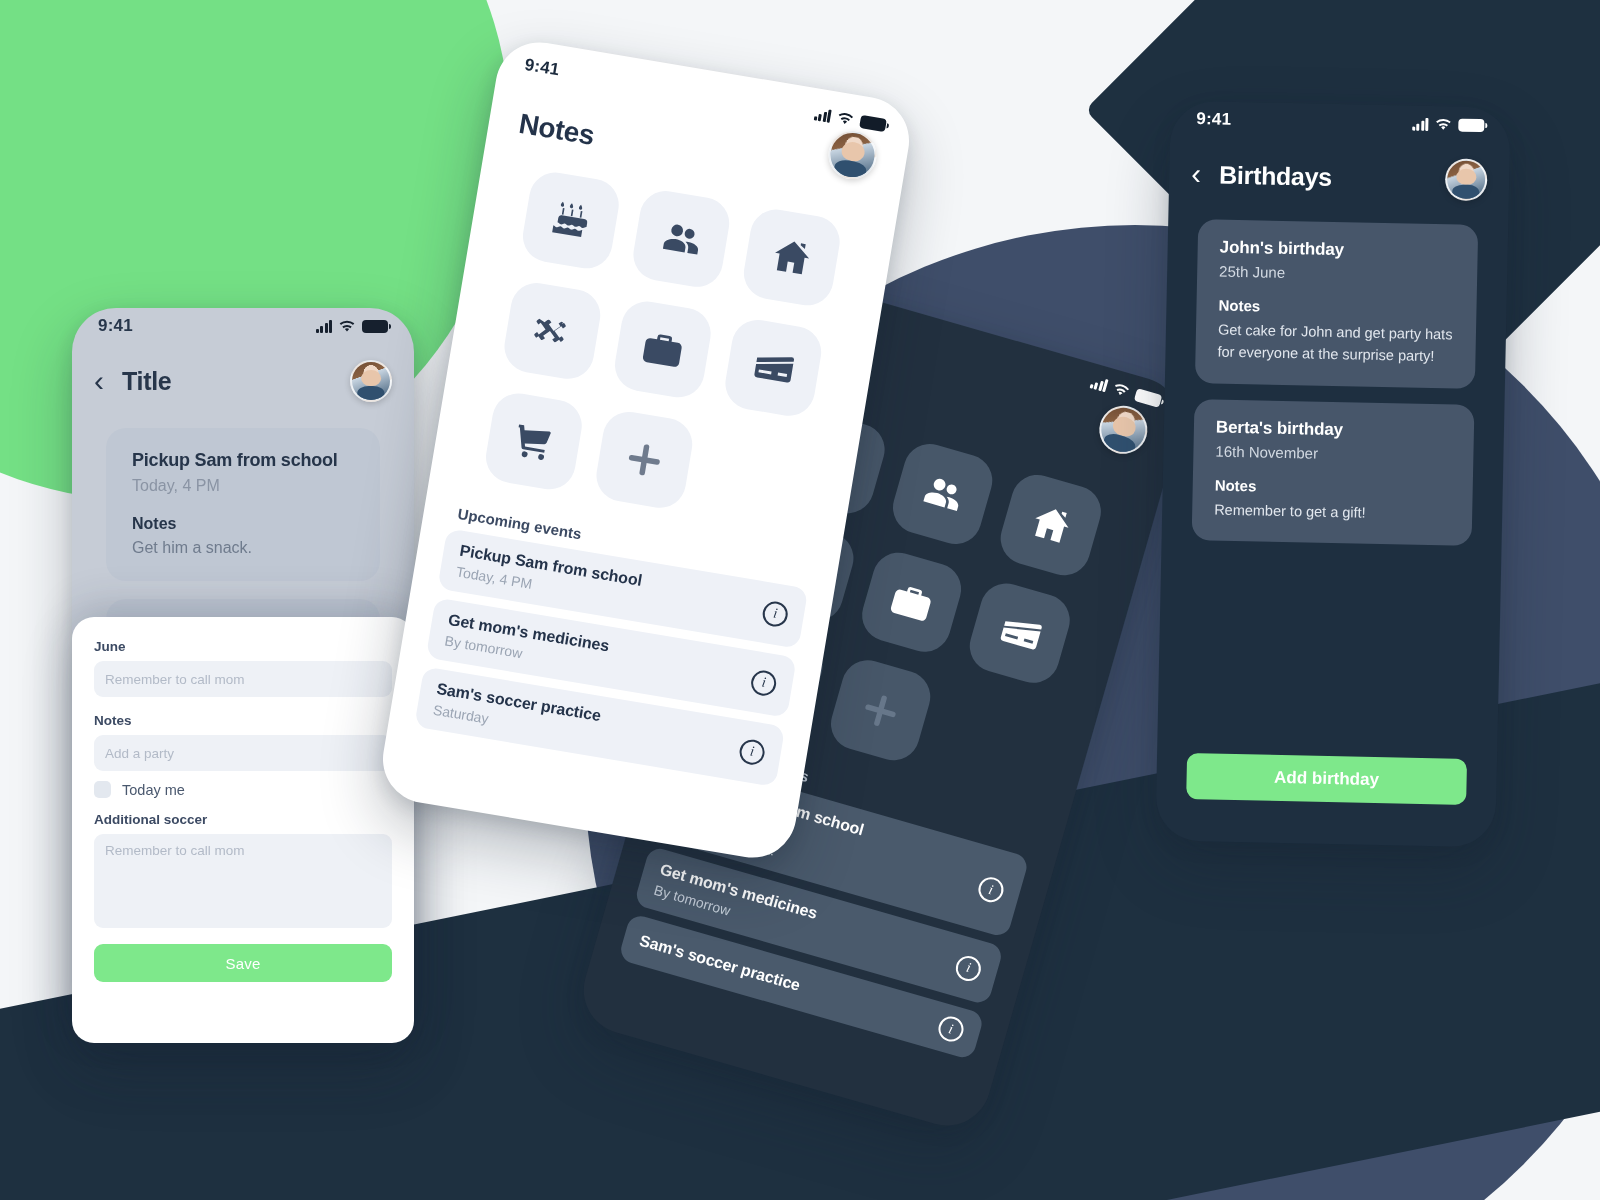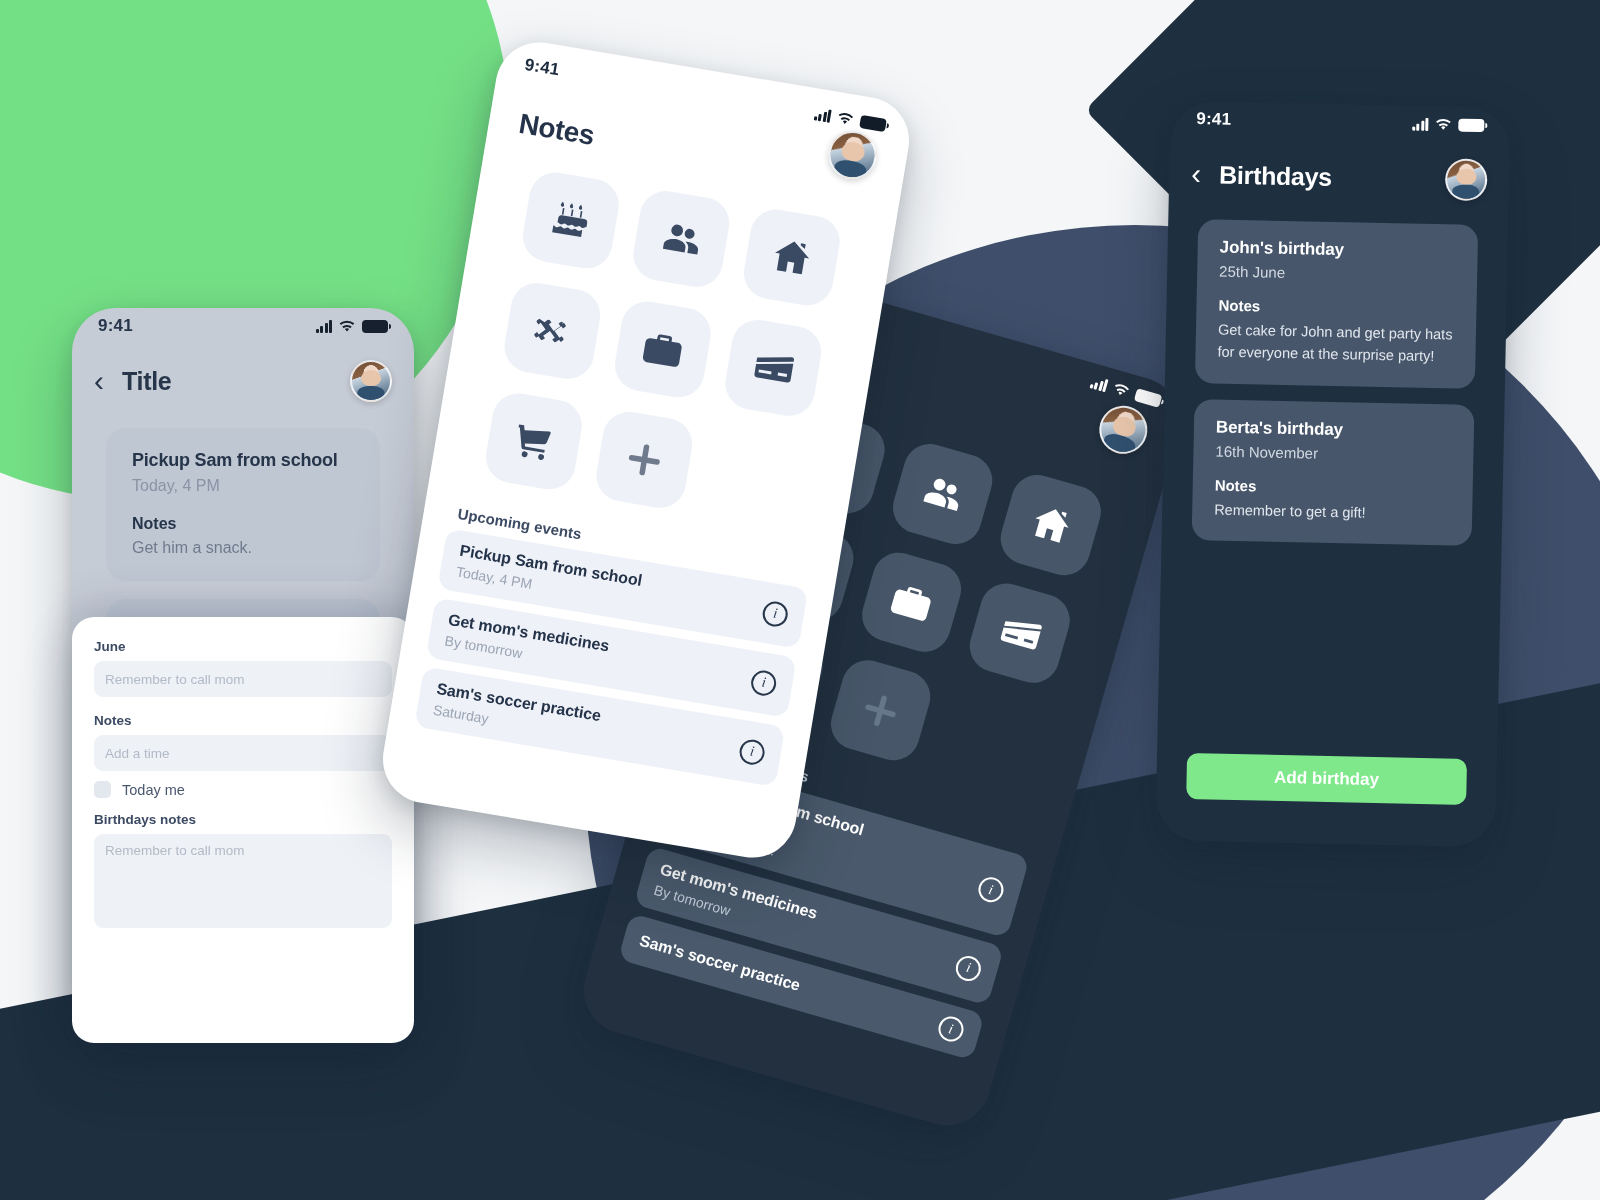--- a/index.html
+++ b/index.html
@@ -364,27 +364,28 @@
     </div>
     <div class="fam-card" style="height:120px;">
       <div class="fam-title">Get mom's medicines</div>
     </div>
   </div>
 
   <div id="form-sheet">
     <div class="f-label">June</div>
     <div class="f-input">Remember to call mom</div>
     <div class="f-label">Notes</div>
-    <div class="f-input">Add a time</div>
+    <div class="f-input">Add a party</div>
     <div class="f-check-row">
       <span class="f-check"></span>
       <span class="f-check-label">Today me</span>
     </div>
-    <div class="f-label">Birthdays notes</div>
+    <div class="f-label">Additional soccer</div>
     <div class="f-textarea">Remember to call mom</div>
+    <div class="f-save">Save</div>
   </div>
 
   <div class="phone" id="phone-notes">
     <div class="statusbar">
       <span>9:41</span>
       <span class="sb-icons">
         <span class="sig">
             <i></i>
             <i></i>
             <i></i>

